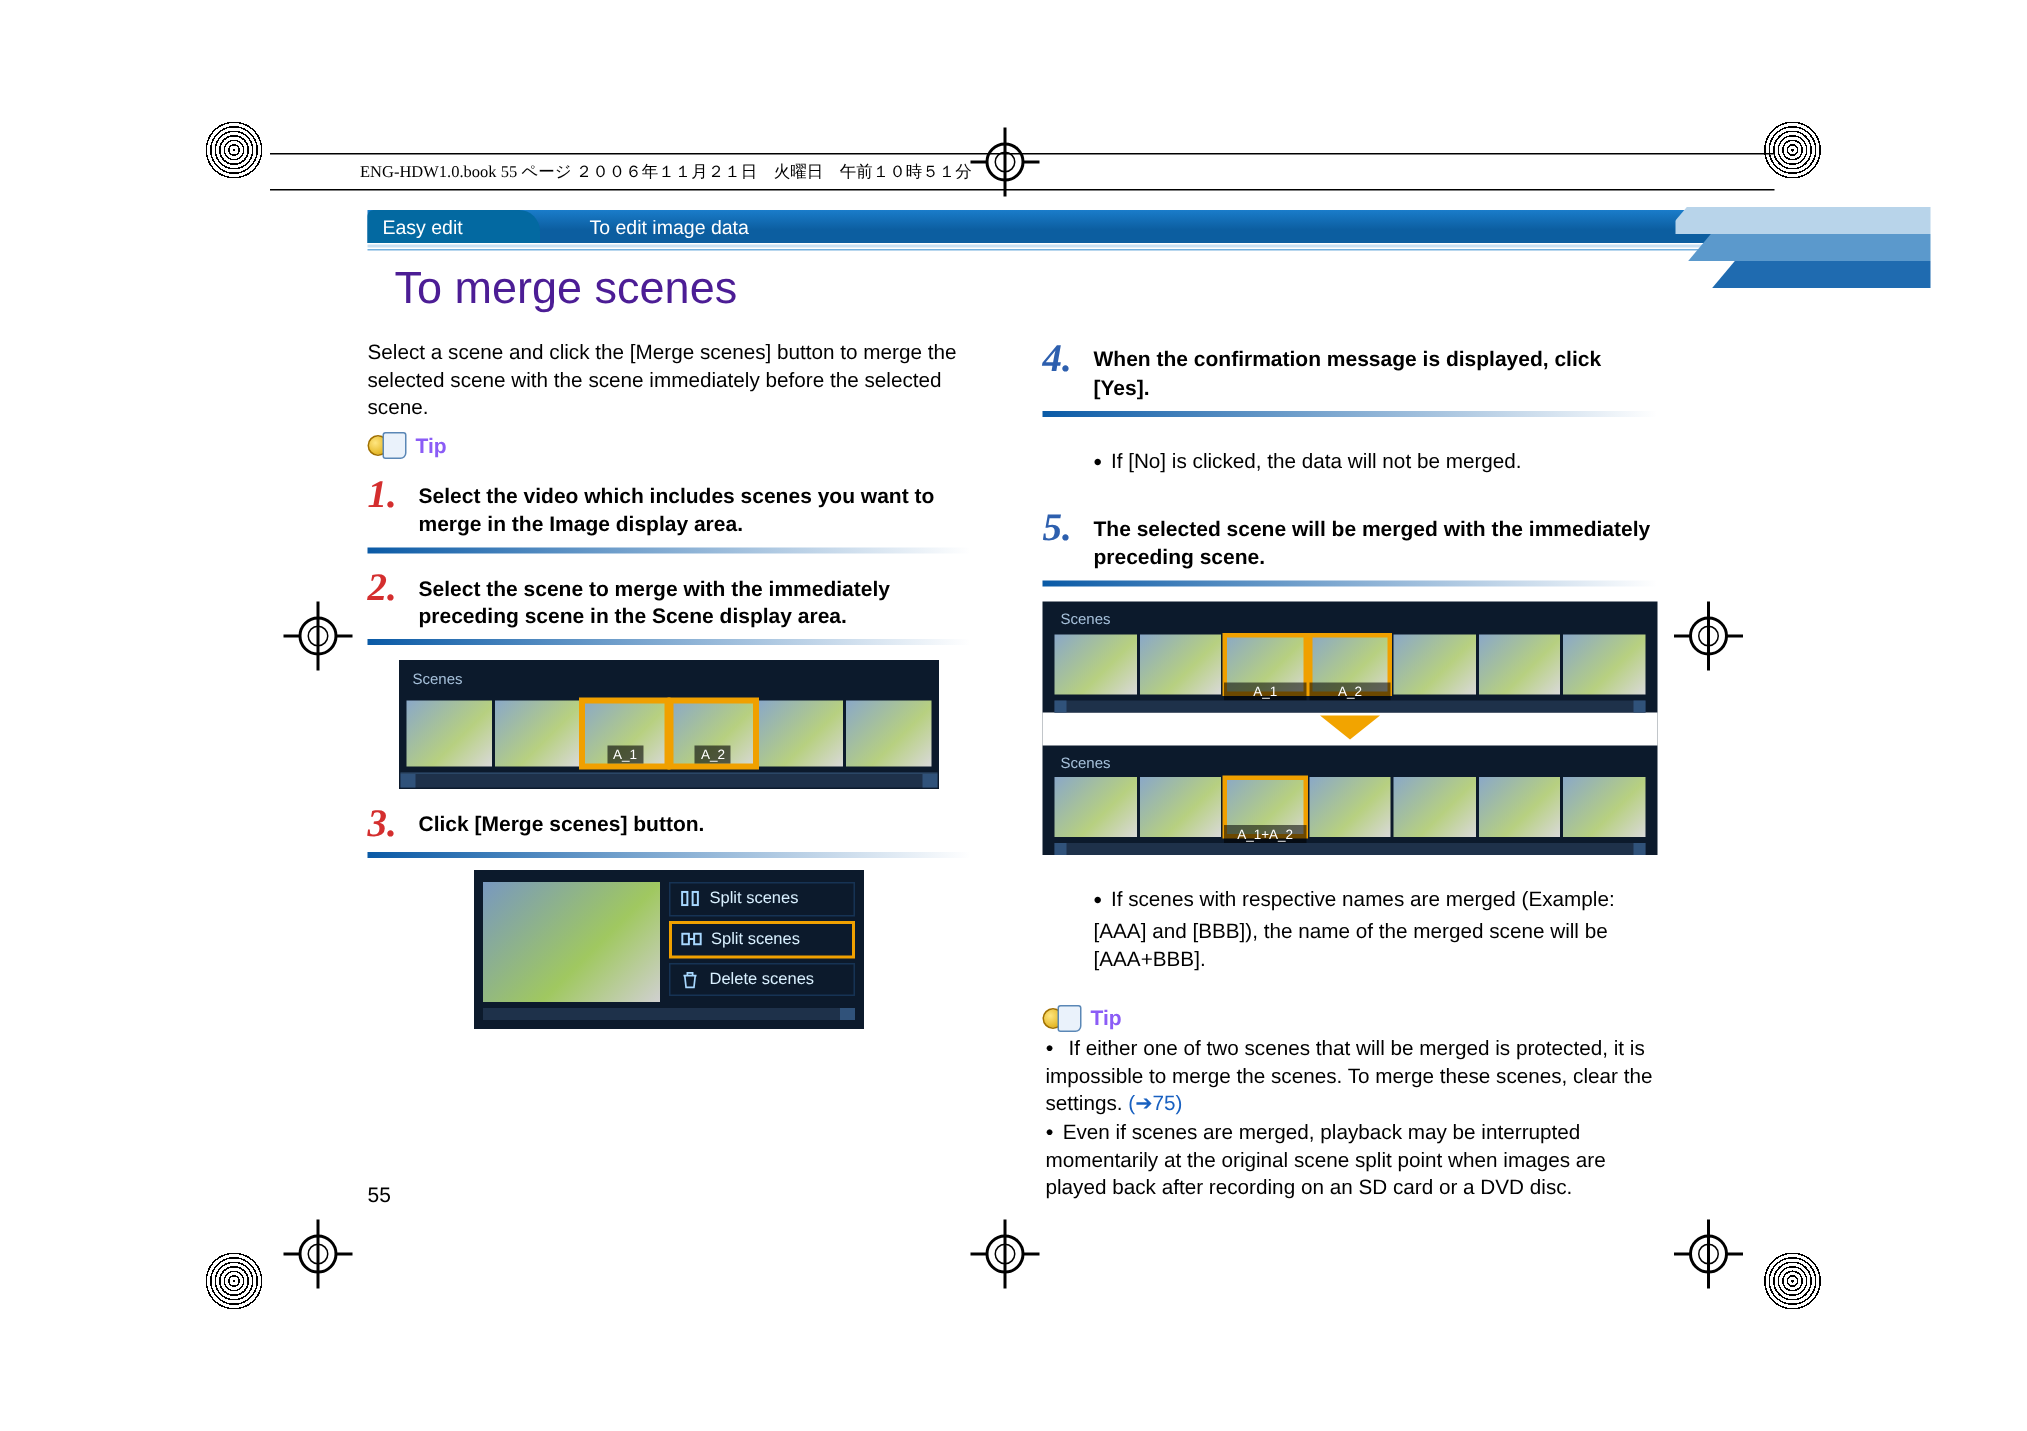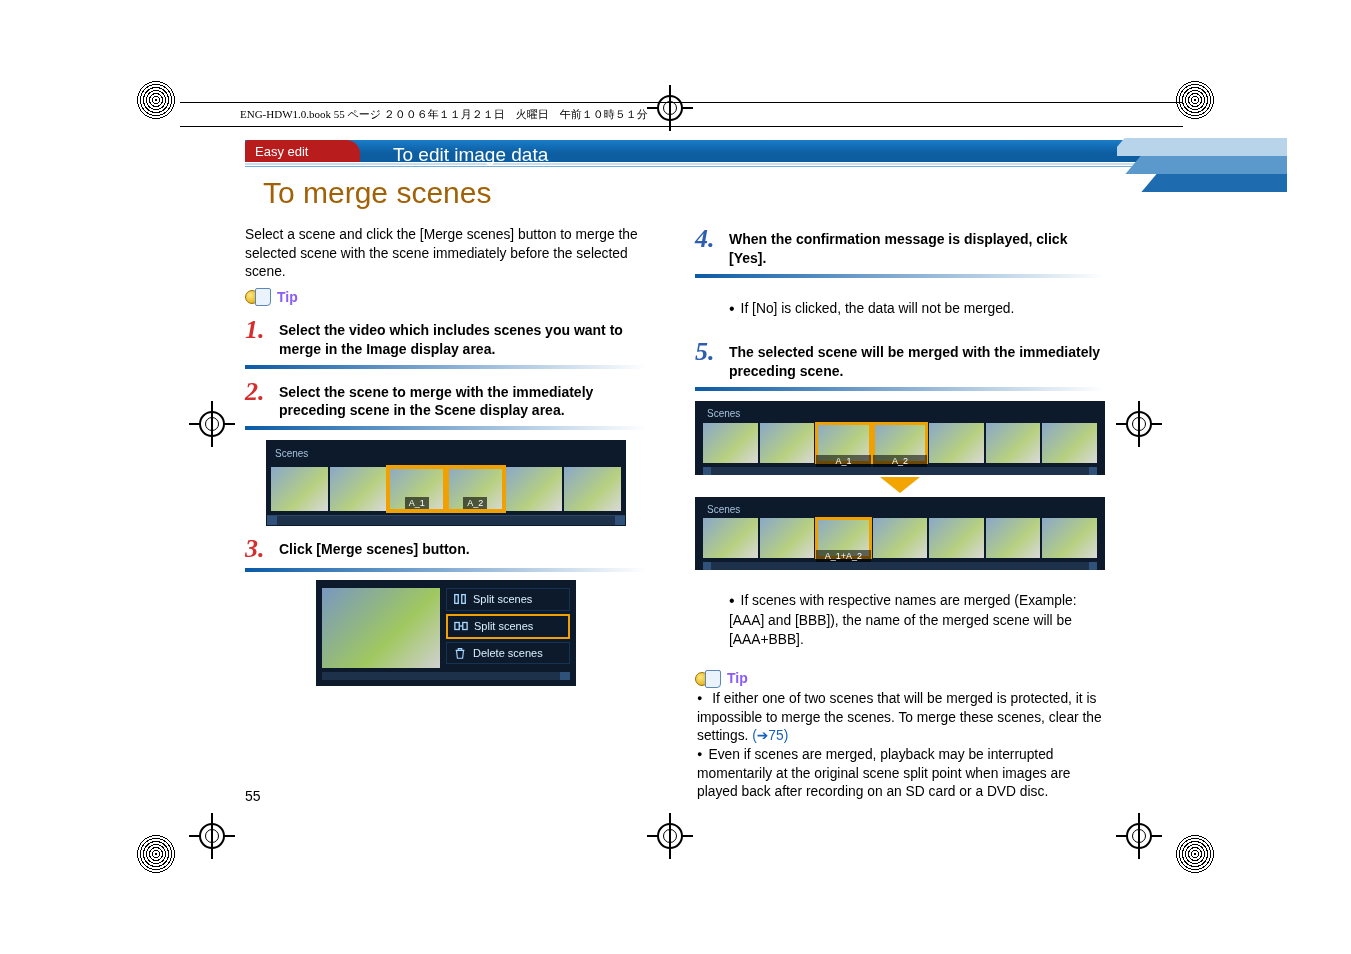--- a/index.html
+++ b/index.html
@@ -62,50 +62,50 @@
   .page {
     position: absolute;
     left: 245px; top: 140px;
     width: 860px;
   }
 
   .tab-row { position: relative; height: 30px; margin-bottom: 4px;}
   .tab-easy {
     position: absolute; left: 0; top: 0;
     width: 115px; height: 22px;
-    background: #b91c1c;
+    background: #0369a1;
     color: #fff; font-size: 13px;
     padding: 4px 10px 0 10px;
     border-top-left-radius: 4px;
     border-top-right-radius: 14px;
   }
   .tab-sub {
     position: absolute; left: 120px; top: 0;
-    color: #fff; font-size: 19px;
+    color: #fff; font-size: 13px;
     padding: 4px 12px 0 28px;
     height: 22px;
   }
   .blue-bar {
     position: absolute; left: 0; top: 0; right: -180px; height: 22px;
     background: linear-gradient(#1a7cca, #0c5ea0 60%, #0c5ea0);
     z-index: -2;
   }
   .thinline1 { position:absolute; left:0; right:-180px; top:23px; height:2px; background:#c8dff2;}
   .thinline2 { position:absolute; left:0; right:-180px; top:26px; height:1px; background:#74b0dd;}
 
   .corner-stripes {
     position:absolute; right:-182px; top:-4px; width:170px; height:60px; overflow:hidden;
   }
   .corner-stripes div{
     position:absolute; width:200px; height:18px; transform: skewX(-40deg);
   }
 
   h1.title {
     font-size: 30px; font-weight: normal;
-    color: #a16207; margin: 6px 0 16px 18px;
+    color: #4c1d95; margin: 6px 0 16px 18px;
   }
 
   .cols { display: flex; gap: 48px; }
   .col { width: 412px; font-size: 13.8px; color: #000; line-height: 1.35;}
 
   .tip-row { display: flex; align-items: center; gap: 6px; margin: 6px 0 2px 0;}
   .tip-icon {
     display:inline-block; width:26px; height:18px; position:relative;
   }
   .tip-icon::before{

